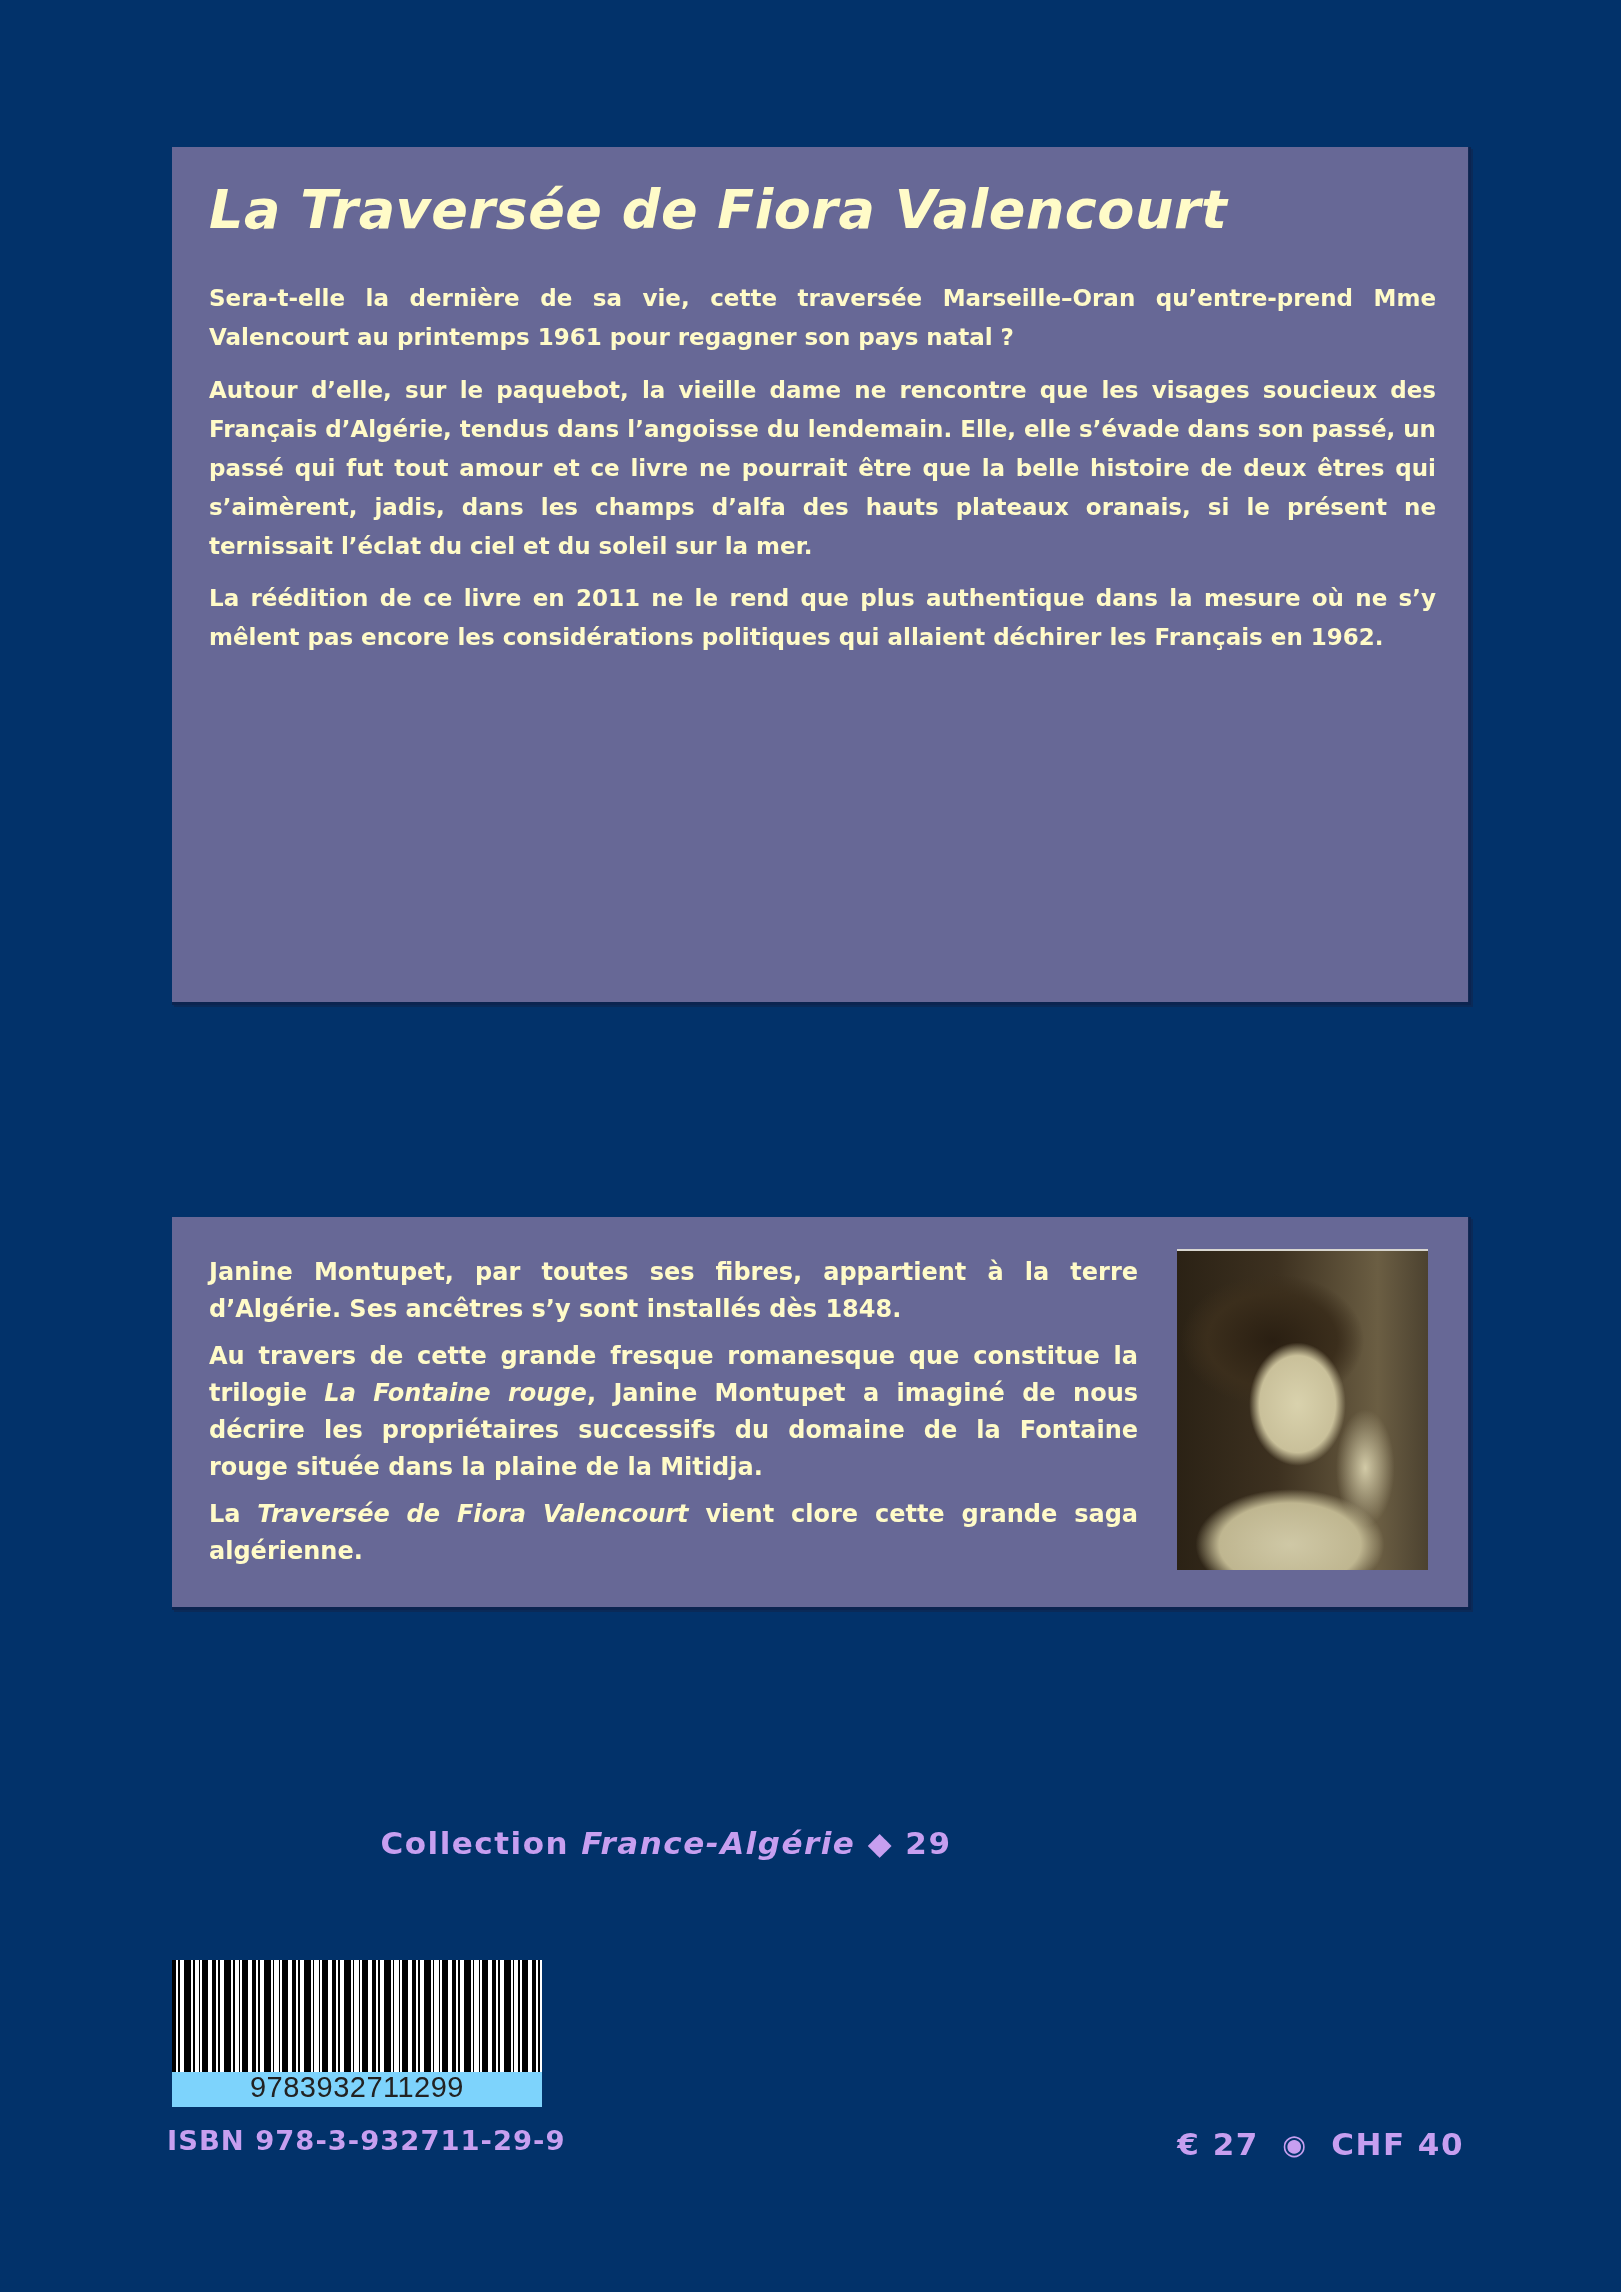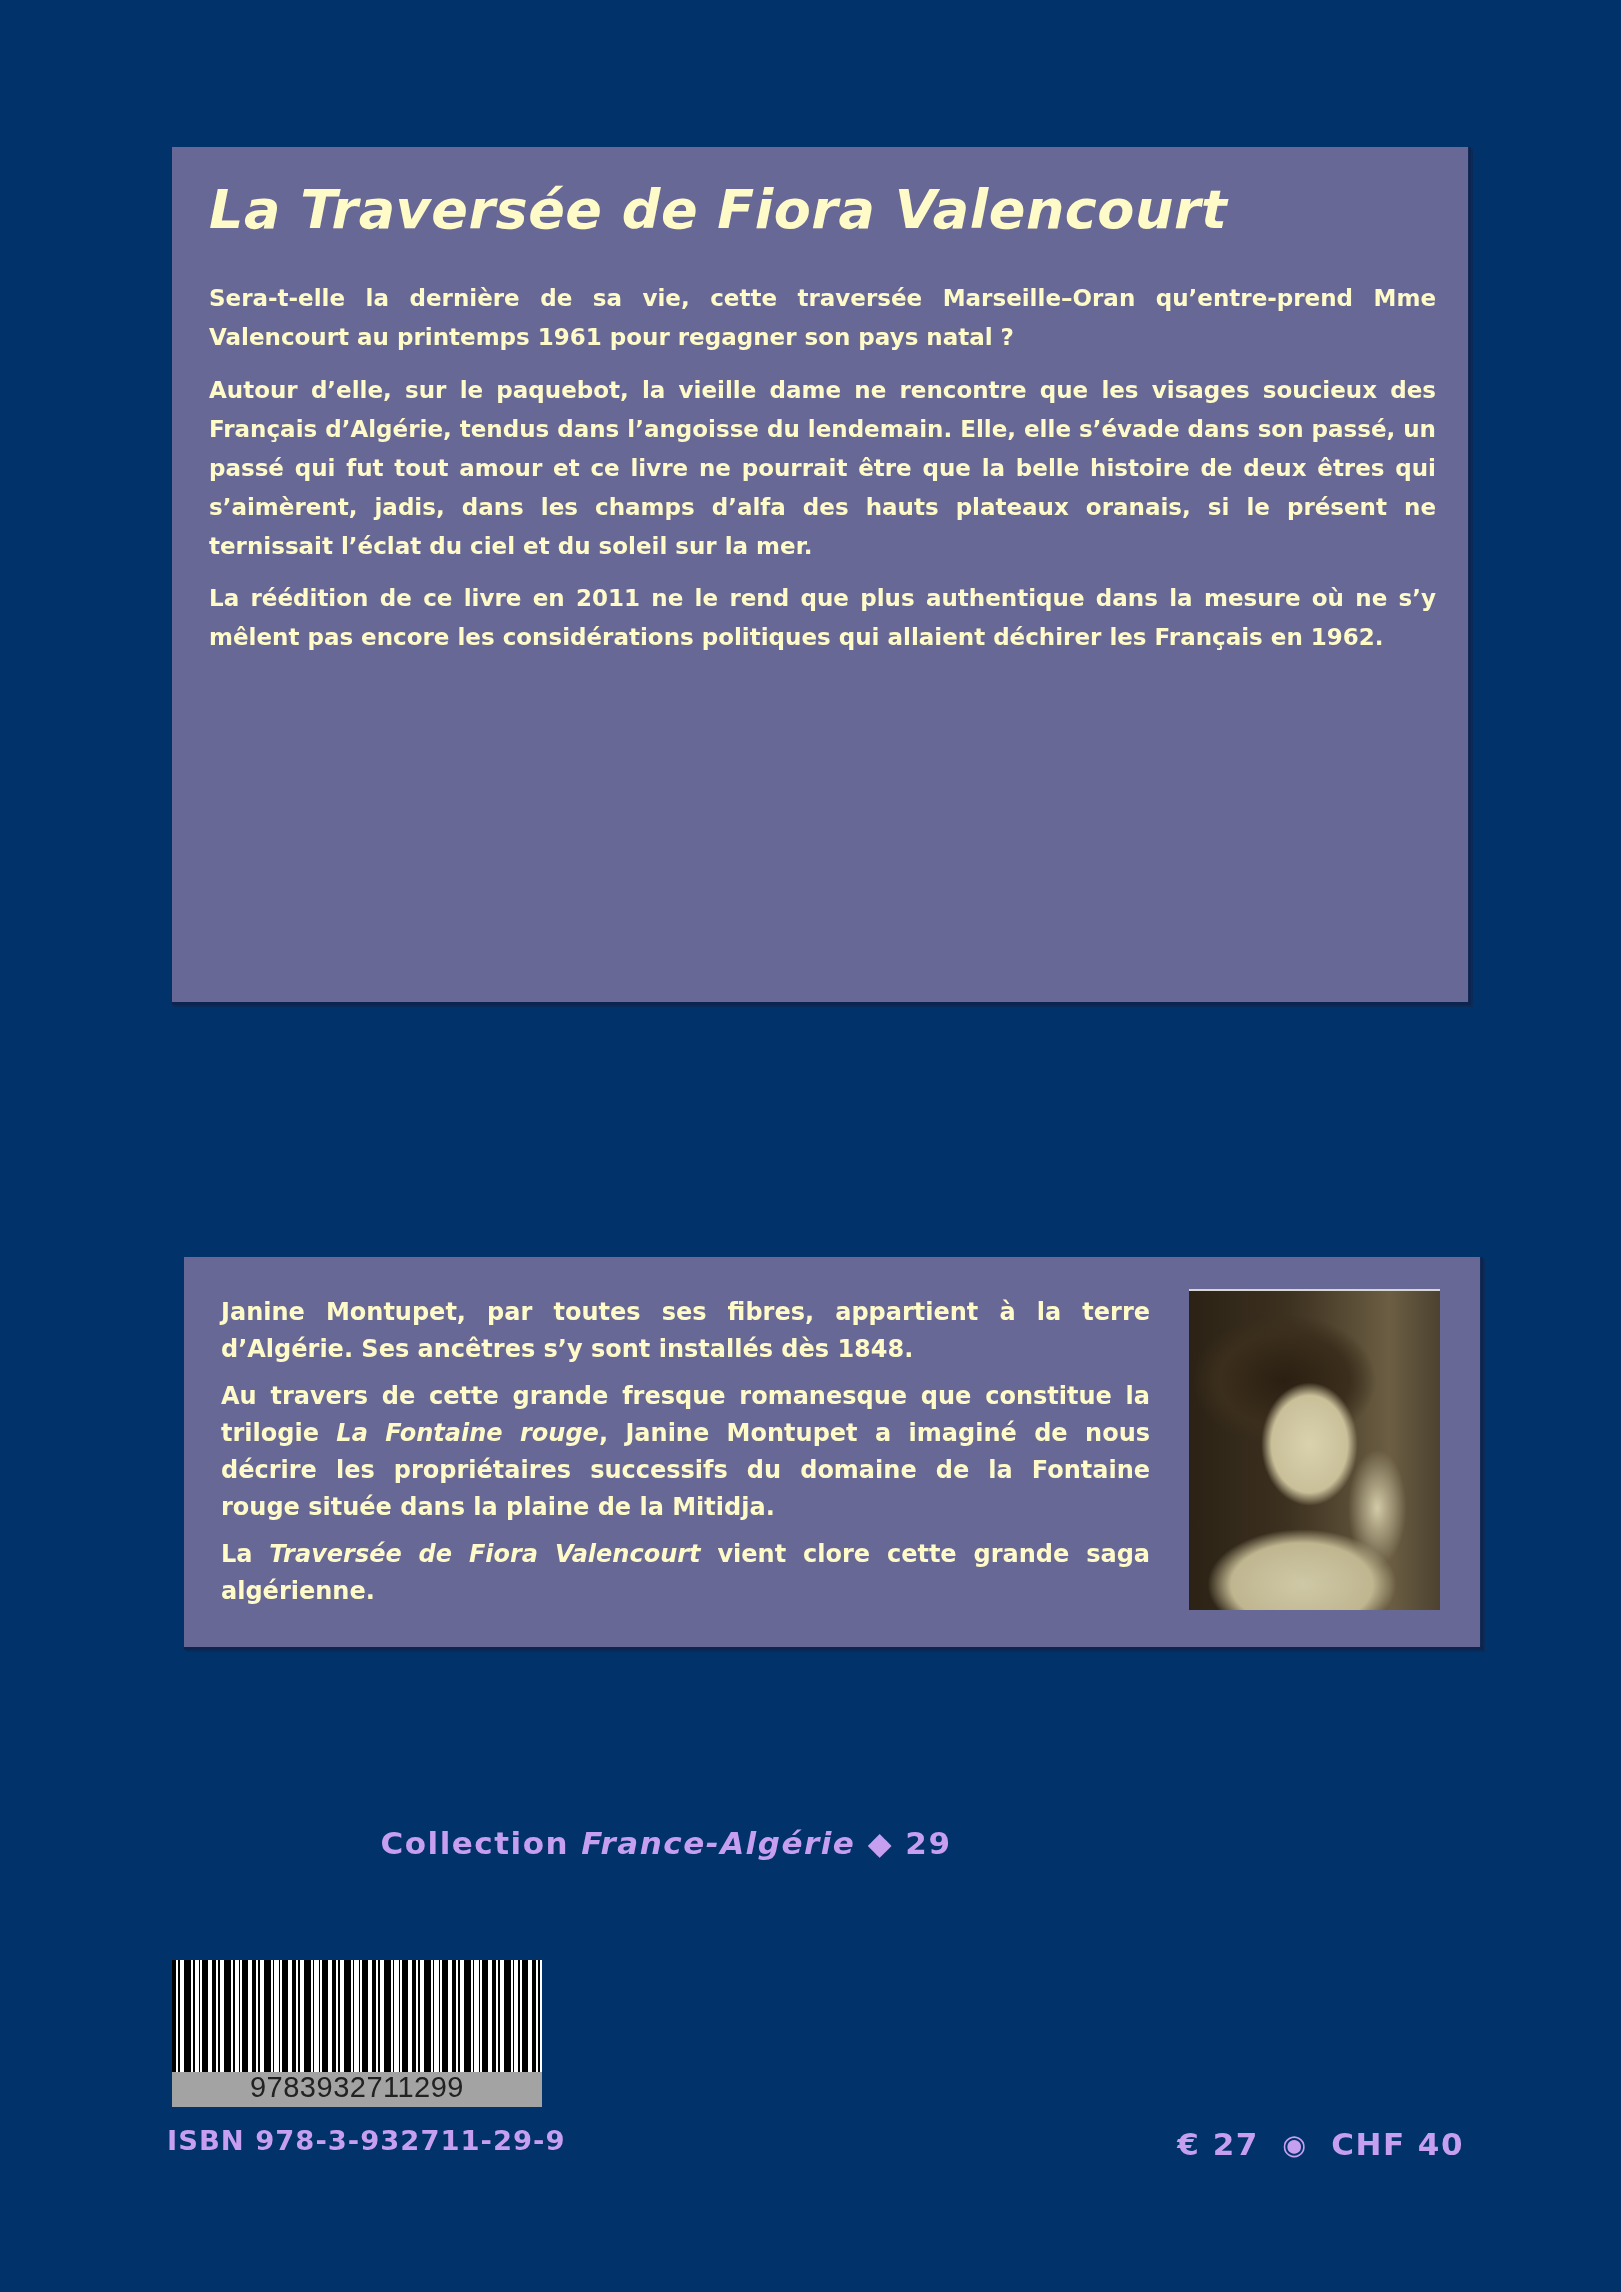--- a/index.html
+++ b/index.html
@@ -8,21 +8,21 @@
     background: #02326a;
     position: relative; overflow: hidden;
     font-family: "DejaVu Sans", sans-serif;
   }
   .panel {
     position: absolute;
     background: #676896;
     box-shadow: -2.9px -2.9px 0 #0b2450 inset, 2px 2px 0 #0a2a58;
   }
   #synopsis { left: 172px; top: 147px; width: 1299px; height: 858px; }
-  #author   { left: 172px; top: 1257px; width: 1299px; height: 393px; margin-left: 12px; }
+  #author   { left: 172px; top: 1217px; width: 1299px; height: 393px; }
 
   .title {
     position: absolute; left: 37px; top: 31px;
     color: #fffbc8;
     font-weight: bold; font-style: italic;
     font-size: 54px; letter-spacing: 0.5px;
     margin: 0;
   }
   .body-text {
     position: absolute; left: 37px; width: 1227px; top: 132px;
@@ -55,21 +55,21 @@
   .collection {
     position: absolute; left: 0; width: 1332px; top: 1825px;
     text-align: center;
     color: #c79ff0; font-weight: bold;
     font-size: 31px; letter-spacing: 1.5px;
   }
   .collection em { font-style: italic; }
 
   .barcode {
     position: absolute; left: 172px; top: 1960px; width: 370px; height: 147px;
-    background: #a3a3a3;
+    background: #7dd3fc;
   }
   .barcode .bars {
     position: absolute; left: 0; top: 0; width: 370px; height: 112px;
     background: repeating-linear-gradient(90deg,
       #000 0px, #000 3.9px, #fff 3.9px, #fff 5.9px,
       #000 5.9px, #000 7.8px, #fff 7.8px, #fff 11.8px,
       #000 11.8px, #000 18.6px, #fff 18.6px, #fff 20.6px,
       #000 20.6px, #000 22.5px, #fff 22.5px, #fff 26.5px,
       #000 26.5px, #000 28px, #fff 28px, #fff 30px,
       #000 30px, #000 36px, #fff 36px, #fff 40px);

